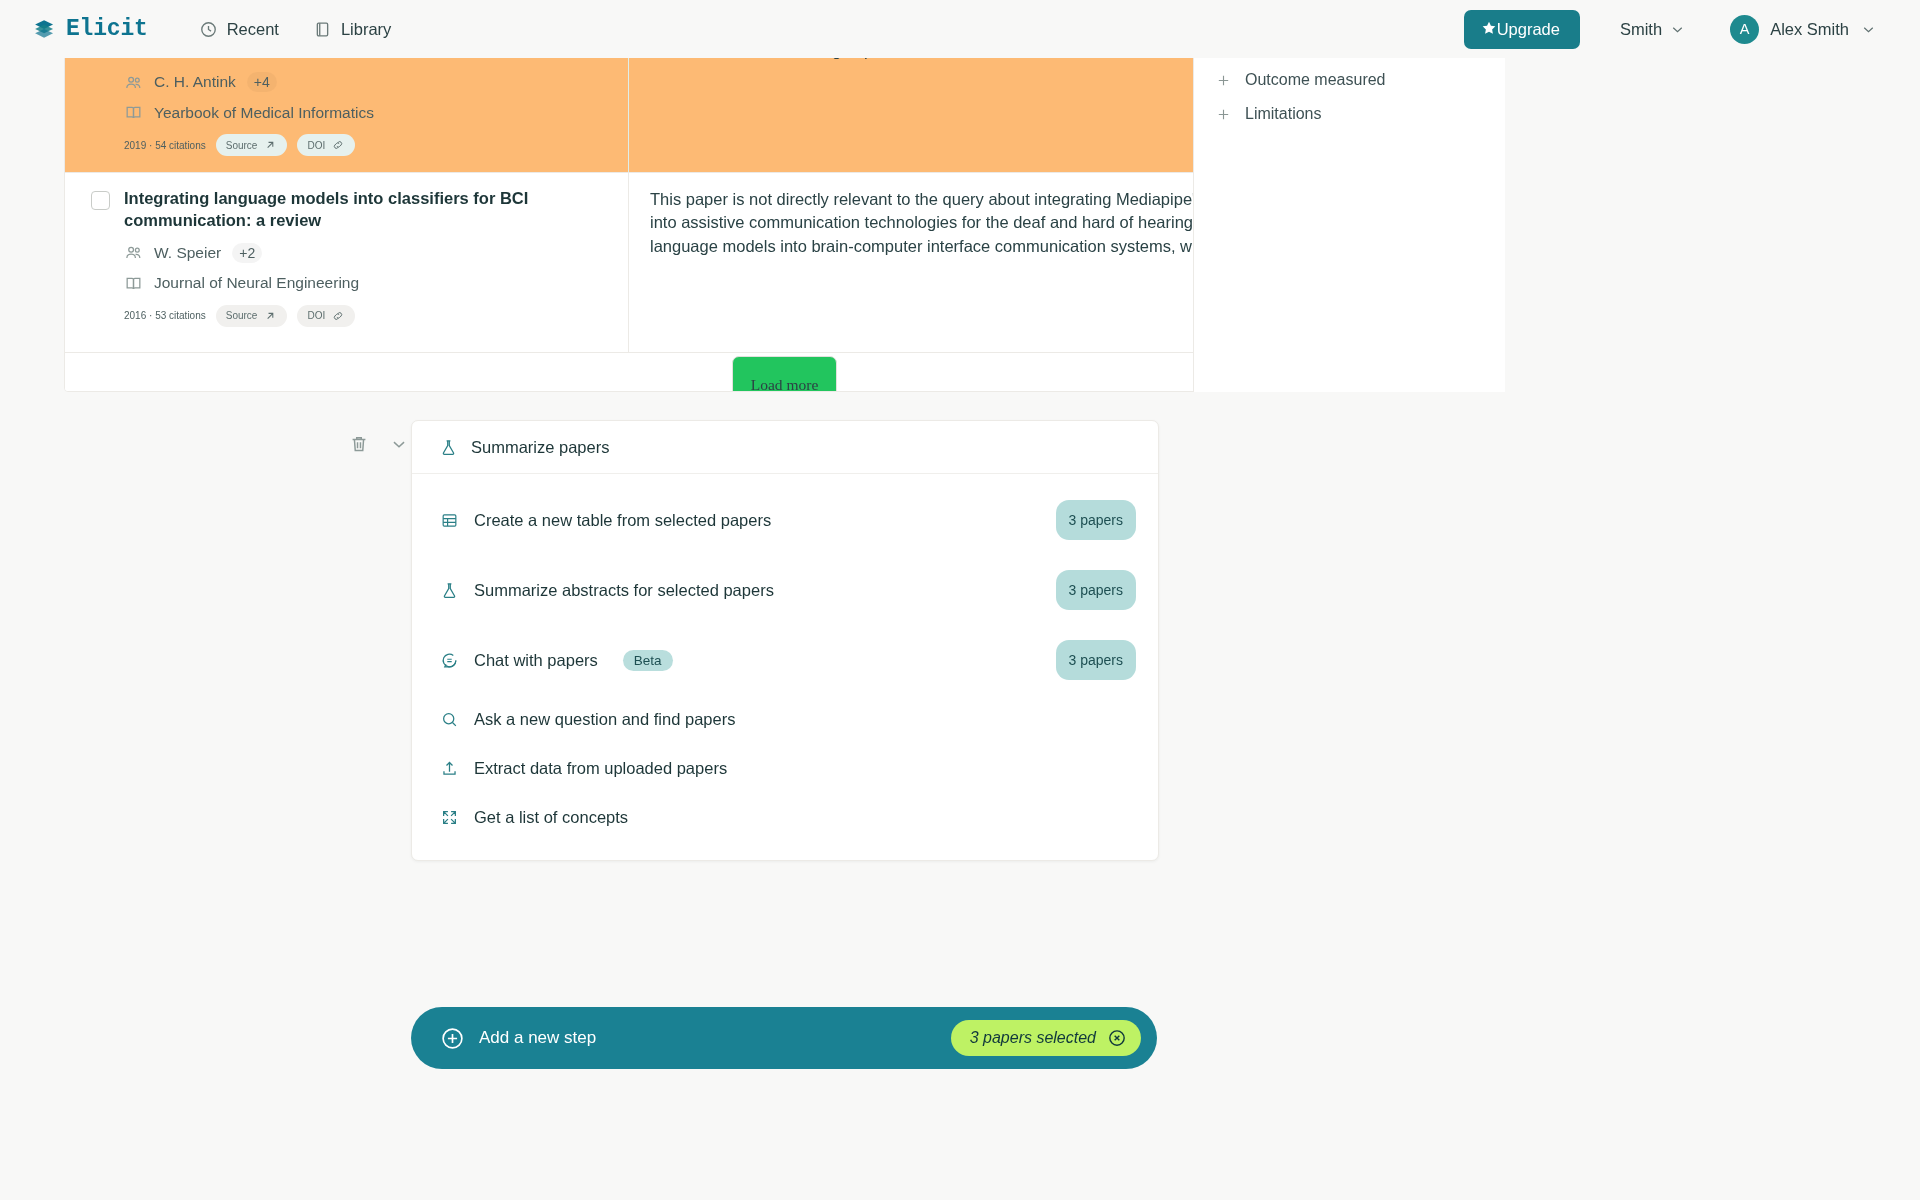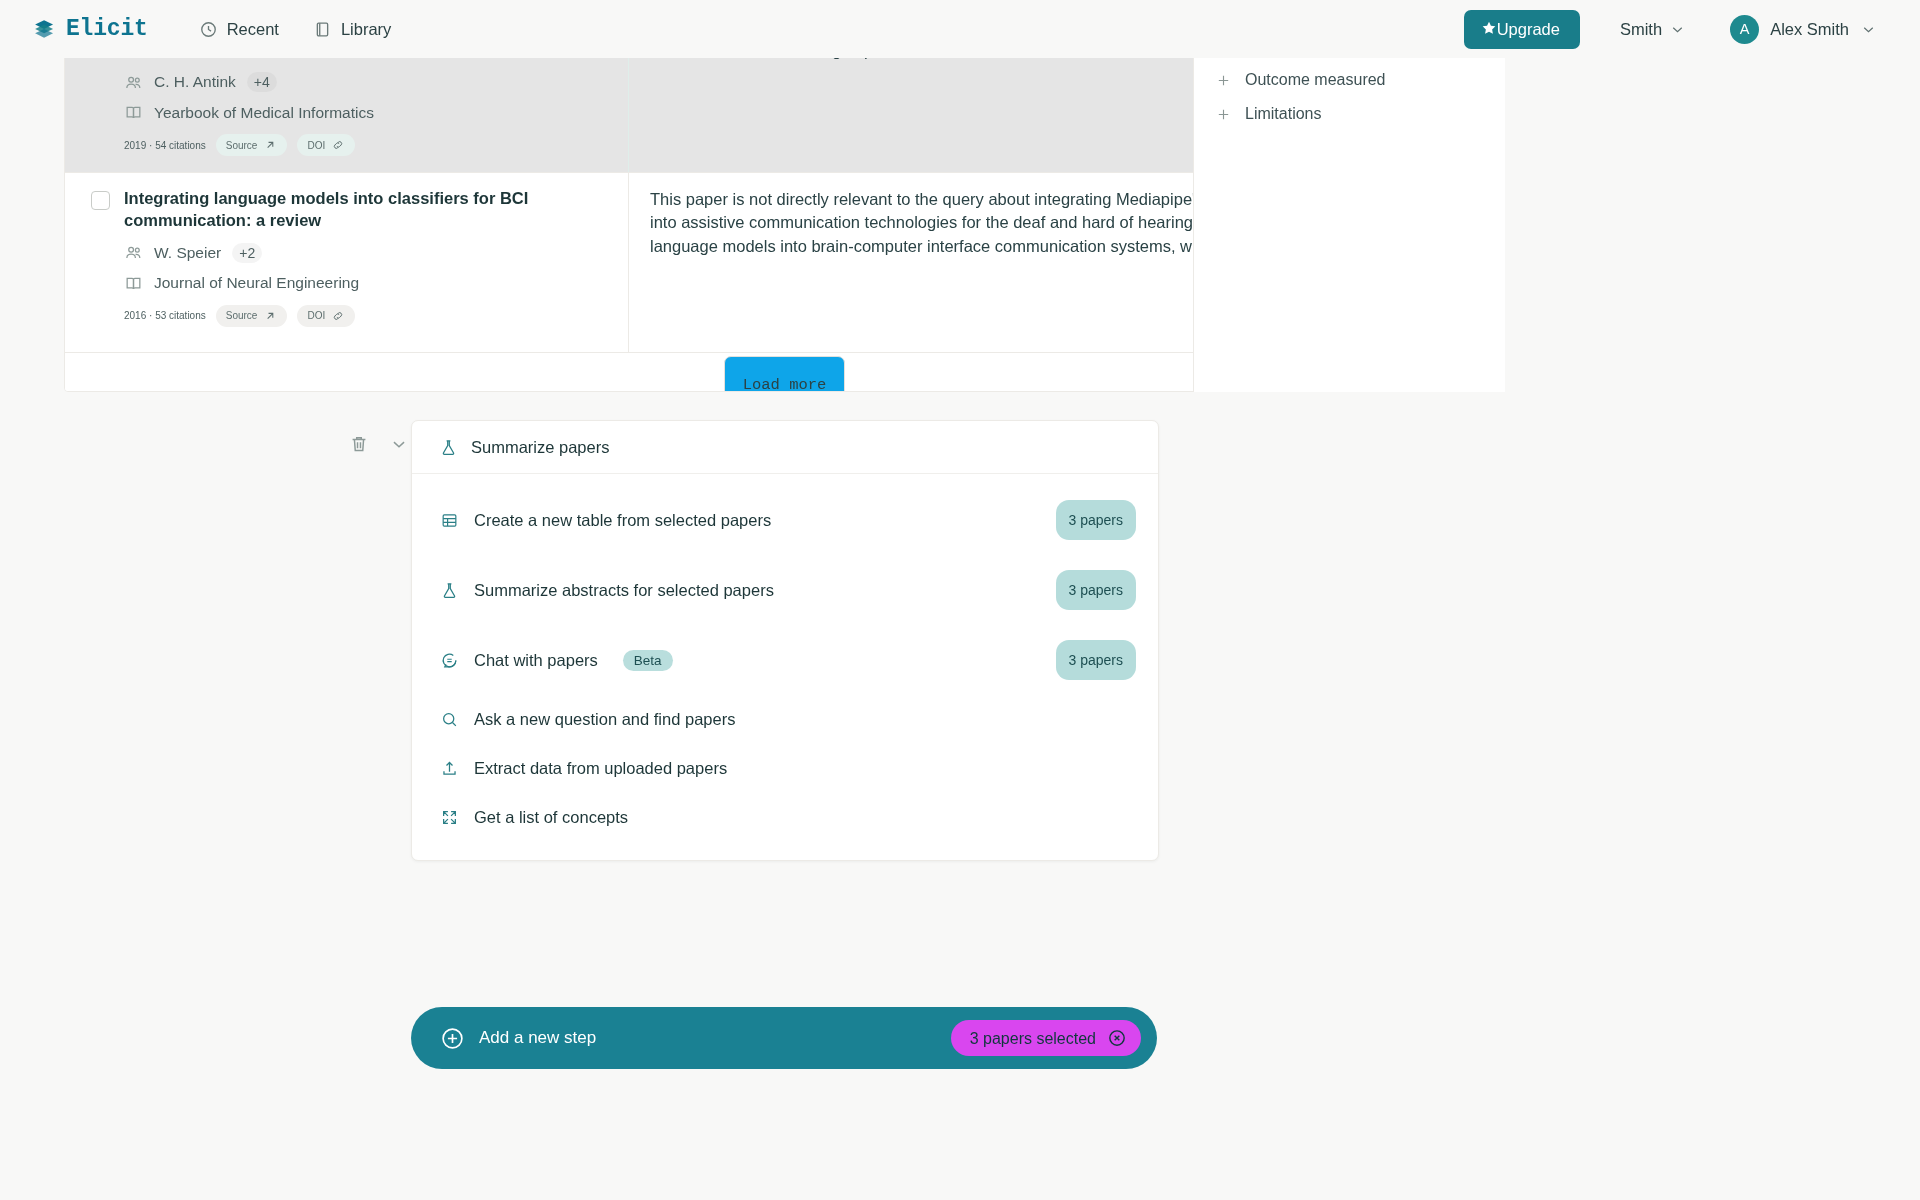--- a/index.html
+++ b/index.html
@@ -69,21 +69,21 @@
     background: #fff;
     border: 1px solid #eceae6;
     border-radius: 4px;
     overflow: hidden;
   }
   .paper-row {
     display: flex;
     border-bottom: 1px solid #eceae6;
     min-height: 102px;
   }
-  .paper-row.selected { background: #e5e5e5; gap: 48px; }
+  .paper-row.selected { background: #fdba74; gap: 48px; }
   .paper-left {
     width: 564px;
     padding: 15px 28px 16px 26px;
     display: flex;
     gap: 14px;
     border-right: 1px solid #eceae6;
   }
   .paper-row.selected .paper-left { border-right-color: #dfeeea; }
   .cb {
     width: 19px; height: 19px; flex: none;
@@ -120,23 +120,23 @@
     flex: 1;
     padding: 15px 24px 16px 21px;
     font-size: 16.5px; line-height: 1.42; color: #2a4245;
   }
   .clip { margin-top: -22px; }
   .load-more-wrap {
     height: 63px; display: flex; align-items: center; justify-content: center;
     background: #fff;
   }
   .load-more {
-    background: #0ea5e9; border: 1px solid #e3e1dd; border-radius: 7px;
+    background: #22c55e; border: 1px solid #e3e1dd; border-radius: 7px;
     padding: 19px 18px; font-size: 15.5px; color: #2c4244;
-    font-family: Liberation Mono, monospace; cursor: pointer;
+    font-family: Liberation Serif, serif; cursor: pointer;
   }
 
   
   .side-panel {
     position: absolute;
     left: 1193px; top: 45px; width: 312px; height: 347px;
     background: #fff;
     border-left: 1px solid #eceae6;
     padding: 18px 22px 0 22px;
   }
@@ -208,25 +208,26 @@
     display: flex; align-items: center;
     padding: 0 16px 0 29px;
     cursor: pointer;
   }
   .add-bar-label {
     color: #fff; font-size: 17px; margin-left: 14px;
   }
   .plus-circle { width: 25px; height: 25px; flex: none; color: #ffffff; }
   .sel-pill {
     margin-left: auto;
-    display: flex; align-items: flex-end; gap: 11px;
-    background: #d946ef; border-radius: 20px;
+    display: flex; align-items: center; gap: 11px;
+    background: #bef264; border-radius: 20px;
     padding: 8px 14px 8px 19px;
     color: #10383c; font-size: 16px;
     cursor: pointer;
+    font-style: italic;
   }
   .x-circle { width: 20px; height: 20px; flex: none; color: #10383c; }
 </style>
 </head>
 <body>
 
 <div class="header">
   <div class="brand">
     <svg class="brand-mark" viewBox="0 0 24 24">
       <path d="M3 7.2 11.6 3l8.6 4.2-8.6 4.2z" fill="#0e7490"></path>

